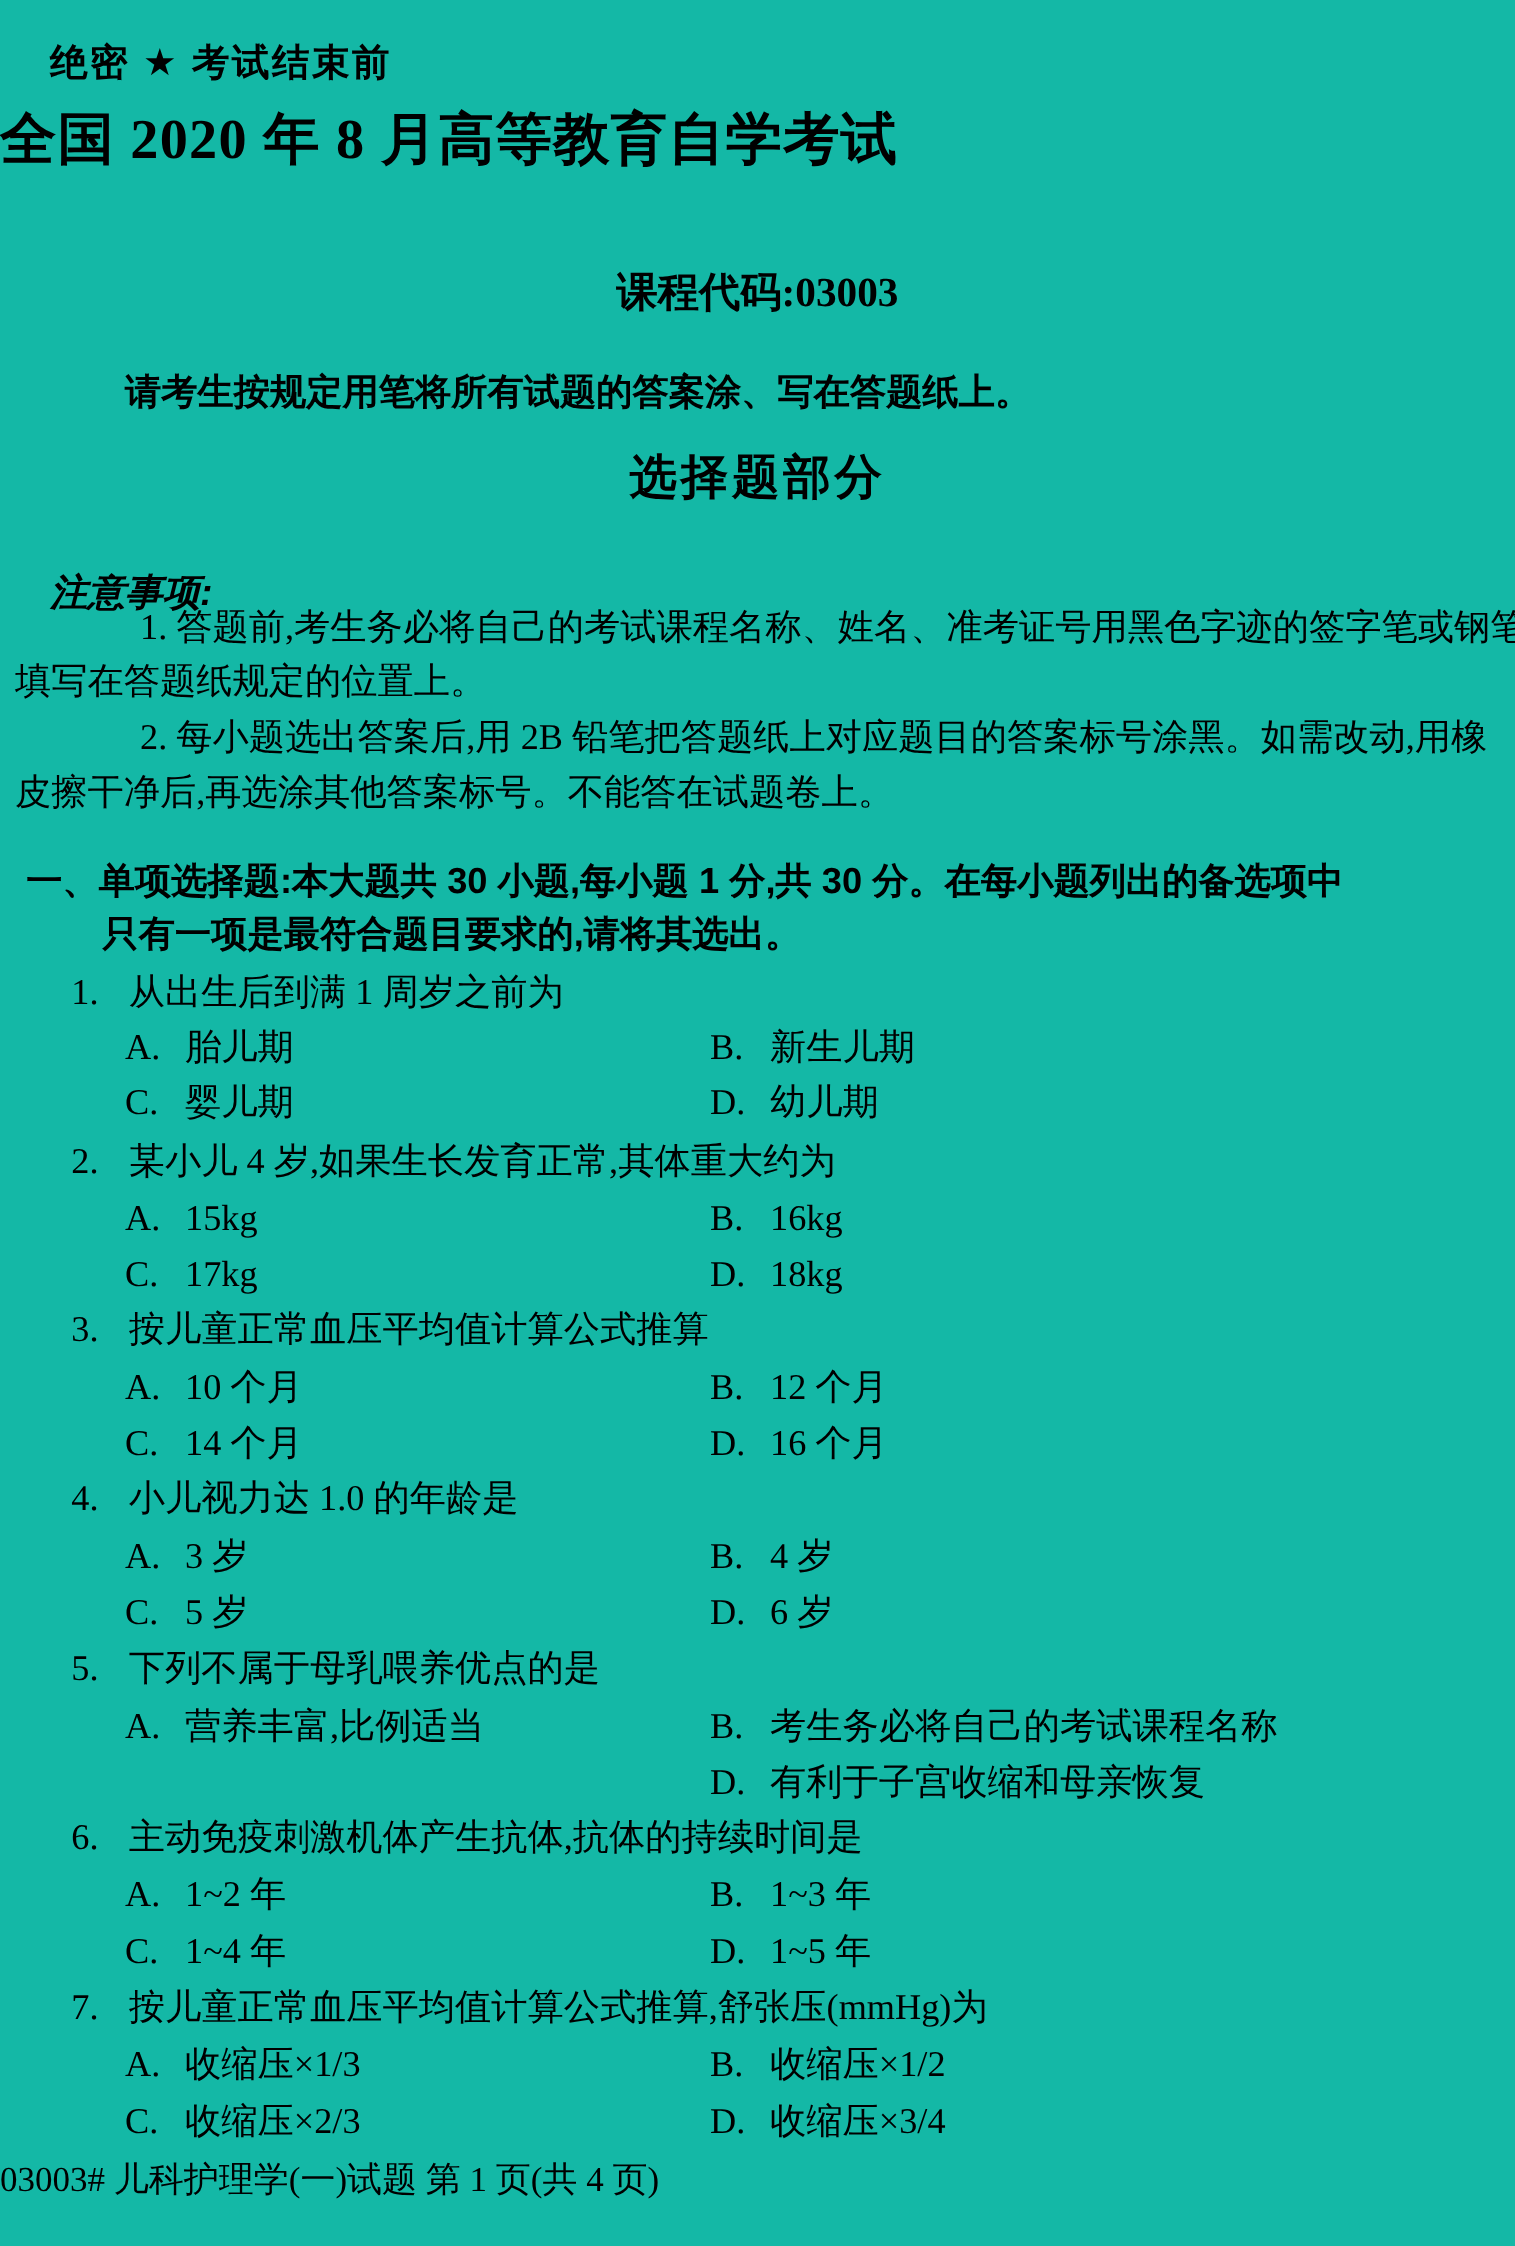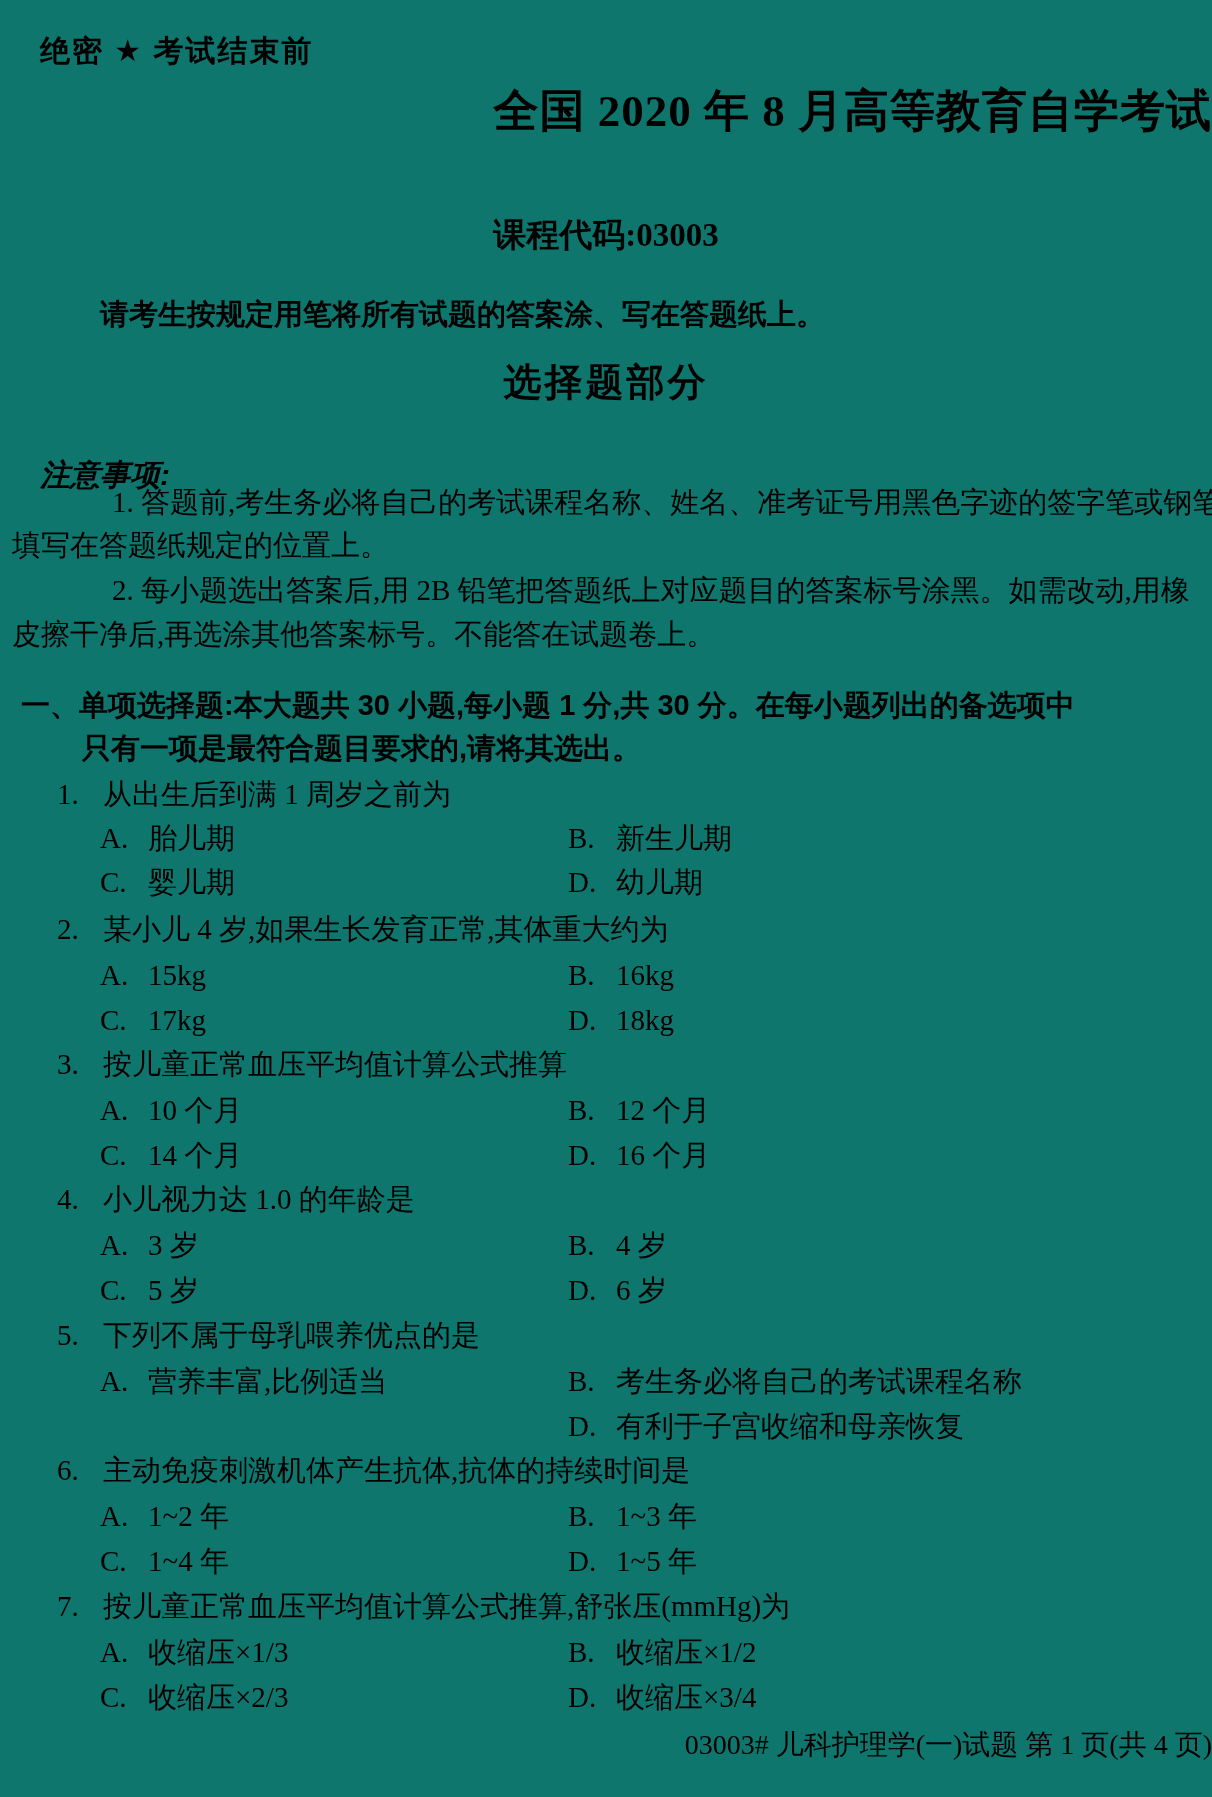--- a/index.html
+++ b/index.html
@@ -2,55 +2,55 @@
 <html><head>
 <meta charset="utf-8">
 <style>
   * { margin: 0; padding: 0; box-sizing: border-box; }
   html, body { background: #e8e8e8; }
   .page {
     position: relative;
     width: 1212px;
     height: 1797px;
     margin: 0 auto;
-    background: #0f766e;
+    background: #14b8a6;
     color: #000000;
     overflow: hidden;
     font-family: "Liberation Serif", "DejaVu Serif", serif;
   }
   .line {
     position: absolute;
     white-space: nowrap;
     line-height: 1.2;
   }
   .serif { font-family: "Liberation Serif", "DejaVu Serif", serif; }
   .sansb  { font-family: "Liberation Sans", "DejaVu Sans", sans-serif; font-weight: 700; }
   .serifb { font-family: "Liberation Serif", "DejaVu Serif", serif; font-weight: 700; }
 
   .banner      { left: 40px;  top: 33px;  font-size: 30px; letter-spacing: 2px; }
-  .title1      { left: 0; right: 0; top: 84px;  font-size: 45px; text-align: right; letter-spacing: 1px; }
+  .title1      { left: 0; right: 0; top: 84px;  font-size: 45px; text-align: left; letter-spacing: 1px; }
   .title2      { left: 0; right: 0; top: 144px; font-size: 58px; text-align: center; letter-spacing: 2px; }
   .course      { left: 0; right: 0; top: 216px; font-size: 33px; text-align: center; }
   .instruction { left: 100px; top: 297px; font-size: 29px; }
   .partTitle   { left: 0; right: 0; top: 360px; font-size: 38px; text-align: center; letter-spacing: 3px; }
   .notesTitle  { left: 40px;  top: 457px; font-size: 30px; font-style: italic; }
   .noteL1      { left: 112px; font-size: 29px; }
   .noteL2      { left: 12px;  font-size: 29px; }
   .headL1      { left: 21px;  top: 688px; font-size: 29px; }
   .headL2      { left: 82px;  top: 731px; font-size: 29px; }
 
   .qline  { font-size: 29px; left: 57px; }
   .qnum   { display: inline-block; min-width: 46px; }
   .optrow { font-size: 29px; left: 0; width: 100%; height: 36px; }
   .opt    { position: absolute; white-space: nowrap; }
   .opt.colA { left: 100px; }
   .opt.colB { left: 568px; }
   .ol     { display: inline-block; min-width: 48px; }
 
-  .footer { left: 0; right: 0; top: 1728px; font-size: 28px; text-align: right; }
+  .footer { left: 0; right: 0; top: 1728px; font-size: 28px; text-align: left; }
 </style>
 </head>
 <body>
 
 <div class="page">
 
   <div class="line sansb banner">绝密 ★ 考试结束前</div>
 
   <div class="line serifb title1">全国 2020 年 8 月高等教育自学考试</div>
   <div class="line serifb course">课程代码:03003</div>

